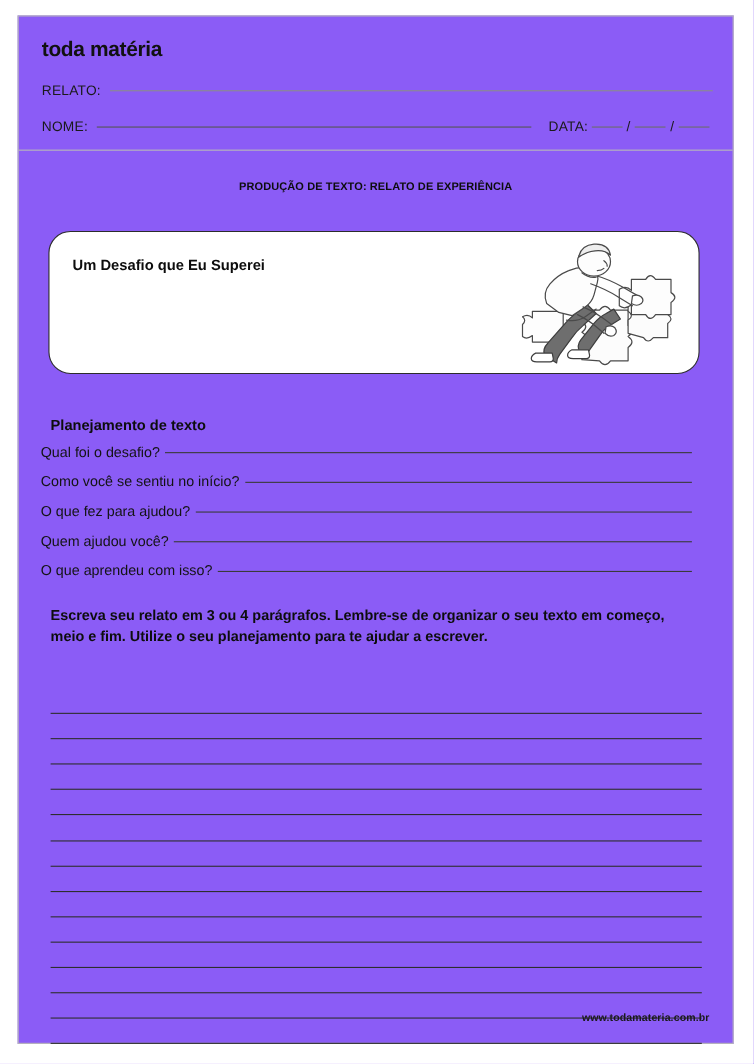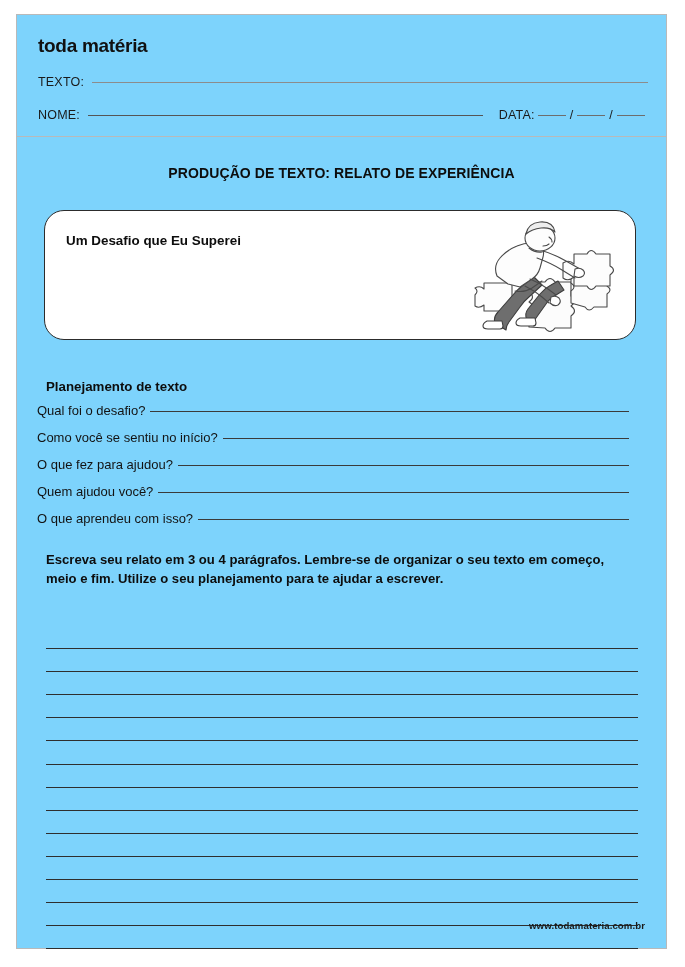--- a/index.html
+++ b/index.html
@@ -16,21 +16,21 @@
   }
 
   .page {
     position: absolute;
     left: 16px;
     top: 14px;
     width: 651px;
     height: 935px;
     border: 1px solid #b9b9b9;
     box-sizing: border-box;
-    background: #7dd3fc;
+    background: #8b5cf6;
   }
 
   
   .header {
     position: absolute;
     left: 0;
     top: 0;
     width: 100%;
     height: 122px;
     border-bottom: 1px solid #b9b9b9;
@@ -92,21 +92,21 @@
   }
   .date-slash { color: #1a1a1a; padding: 0 1px; }
 
   
   .sheet-title {
     position: absolute;
     left: 0;
     top: 150px;
     width: 100%;
     text-align: center;
-    font-size: 14px;
+    font-size: 10px;
     font-weight: bold;
     letter-spacing: 0.1px;
     color: #0d0d0d;
   }
 
   
   .prompt-box {
     position: absolute;
     left: 27px;
     top: 195px;
@@ -217,21 +217,21 @@
 </style>
 </head>
 <body>
 
 <div class="page">
 
   <div class="header">
     <div class="logo">toda matéria</div>
 
     <div class="field-row field-escola">
-      <span class="field-label">TEXTO:</span>
+      <span class="field-label">RELATO:</span>
       <span class="rule"></span>
     </div>
 
     <div class="field-row field-nome">
       <span class="field-label">NOME:</span>
       <span class="rule rule-dark"></span>
       <span class="date-group">
         <span class="field-label">DATA:</span>
         <span class="date-blank"></span>
         <span class="date-slash">/</span>

